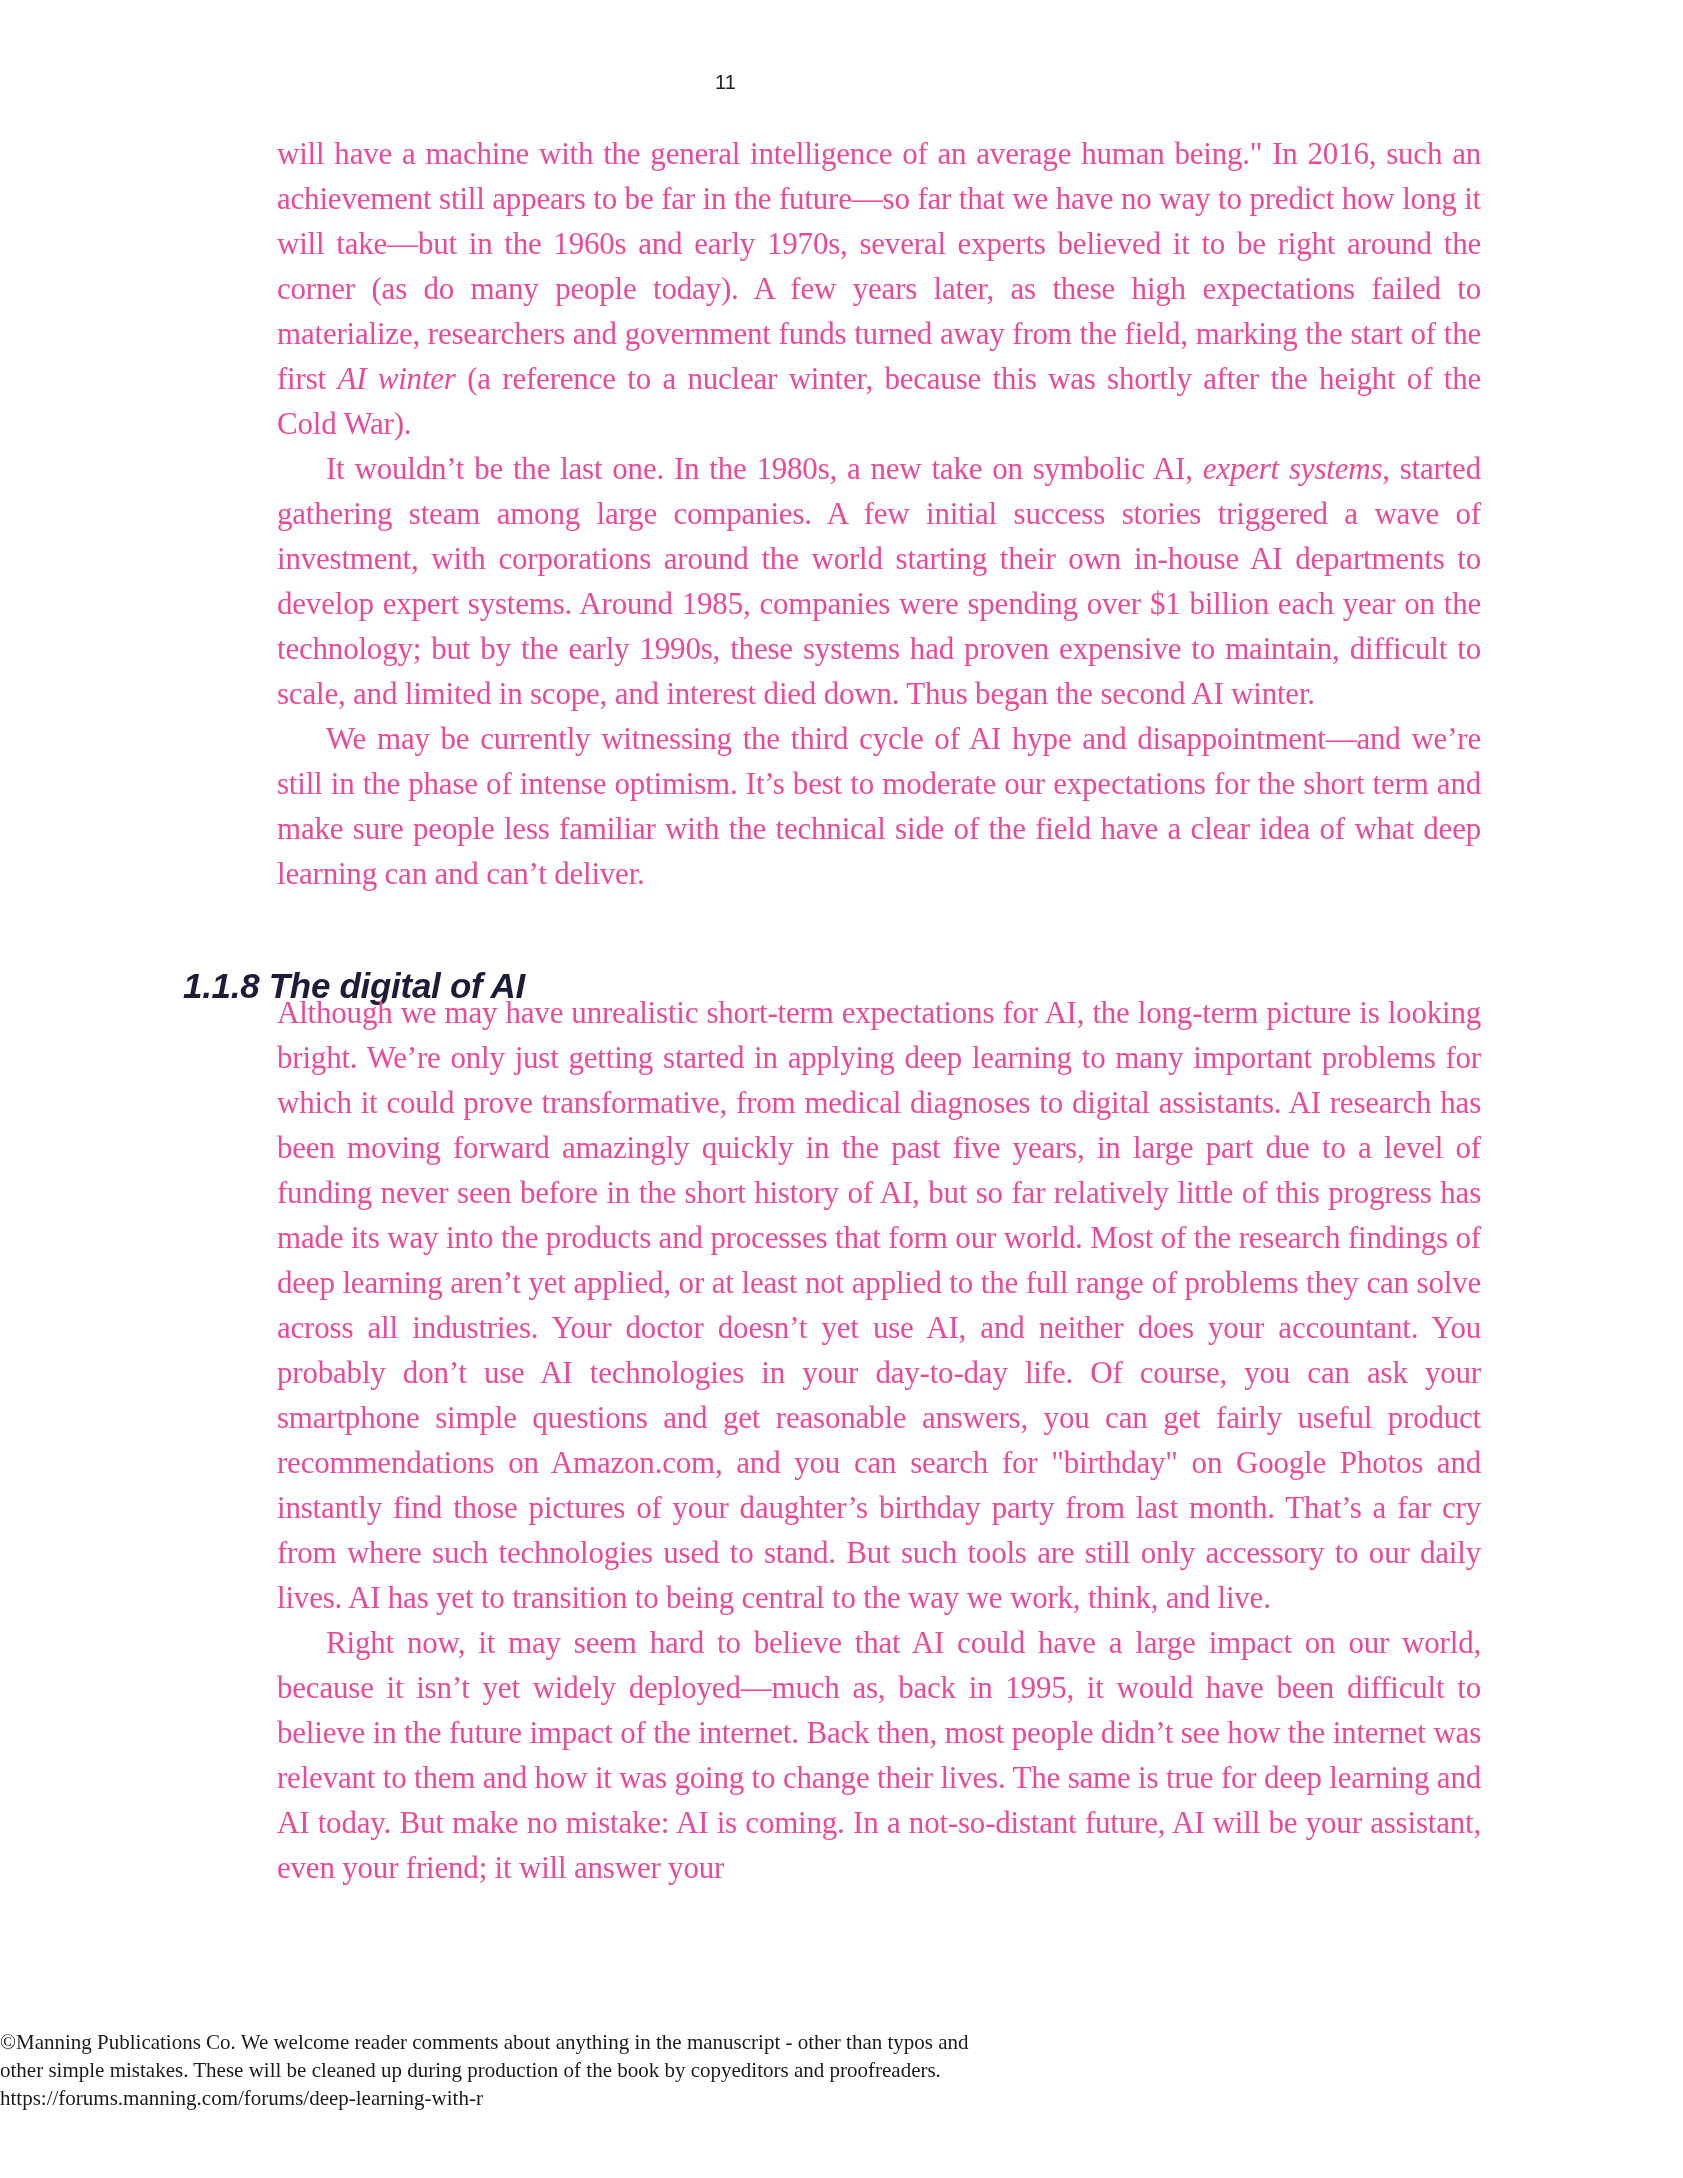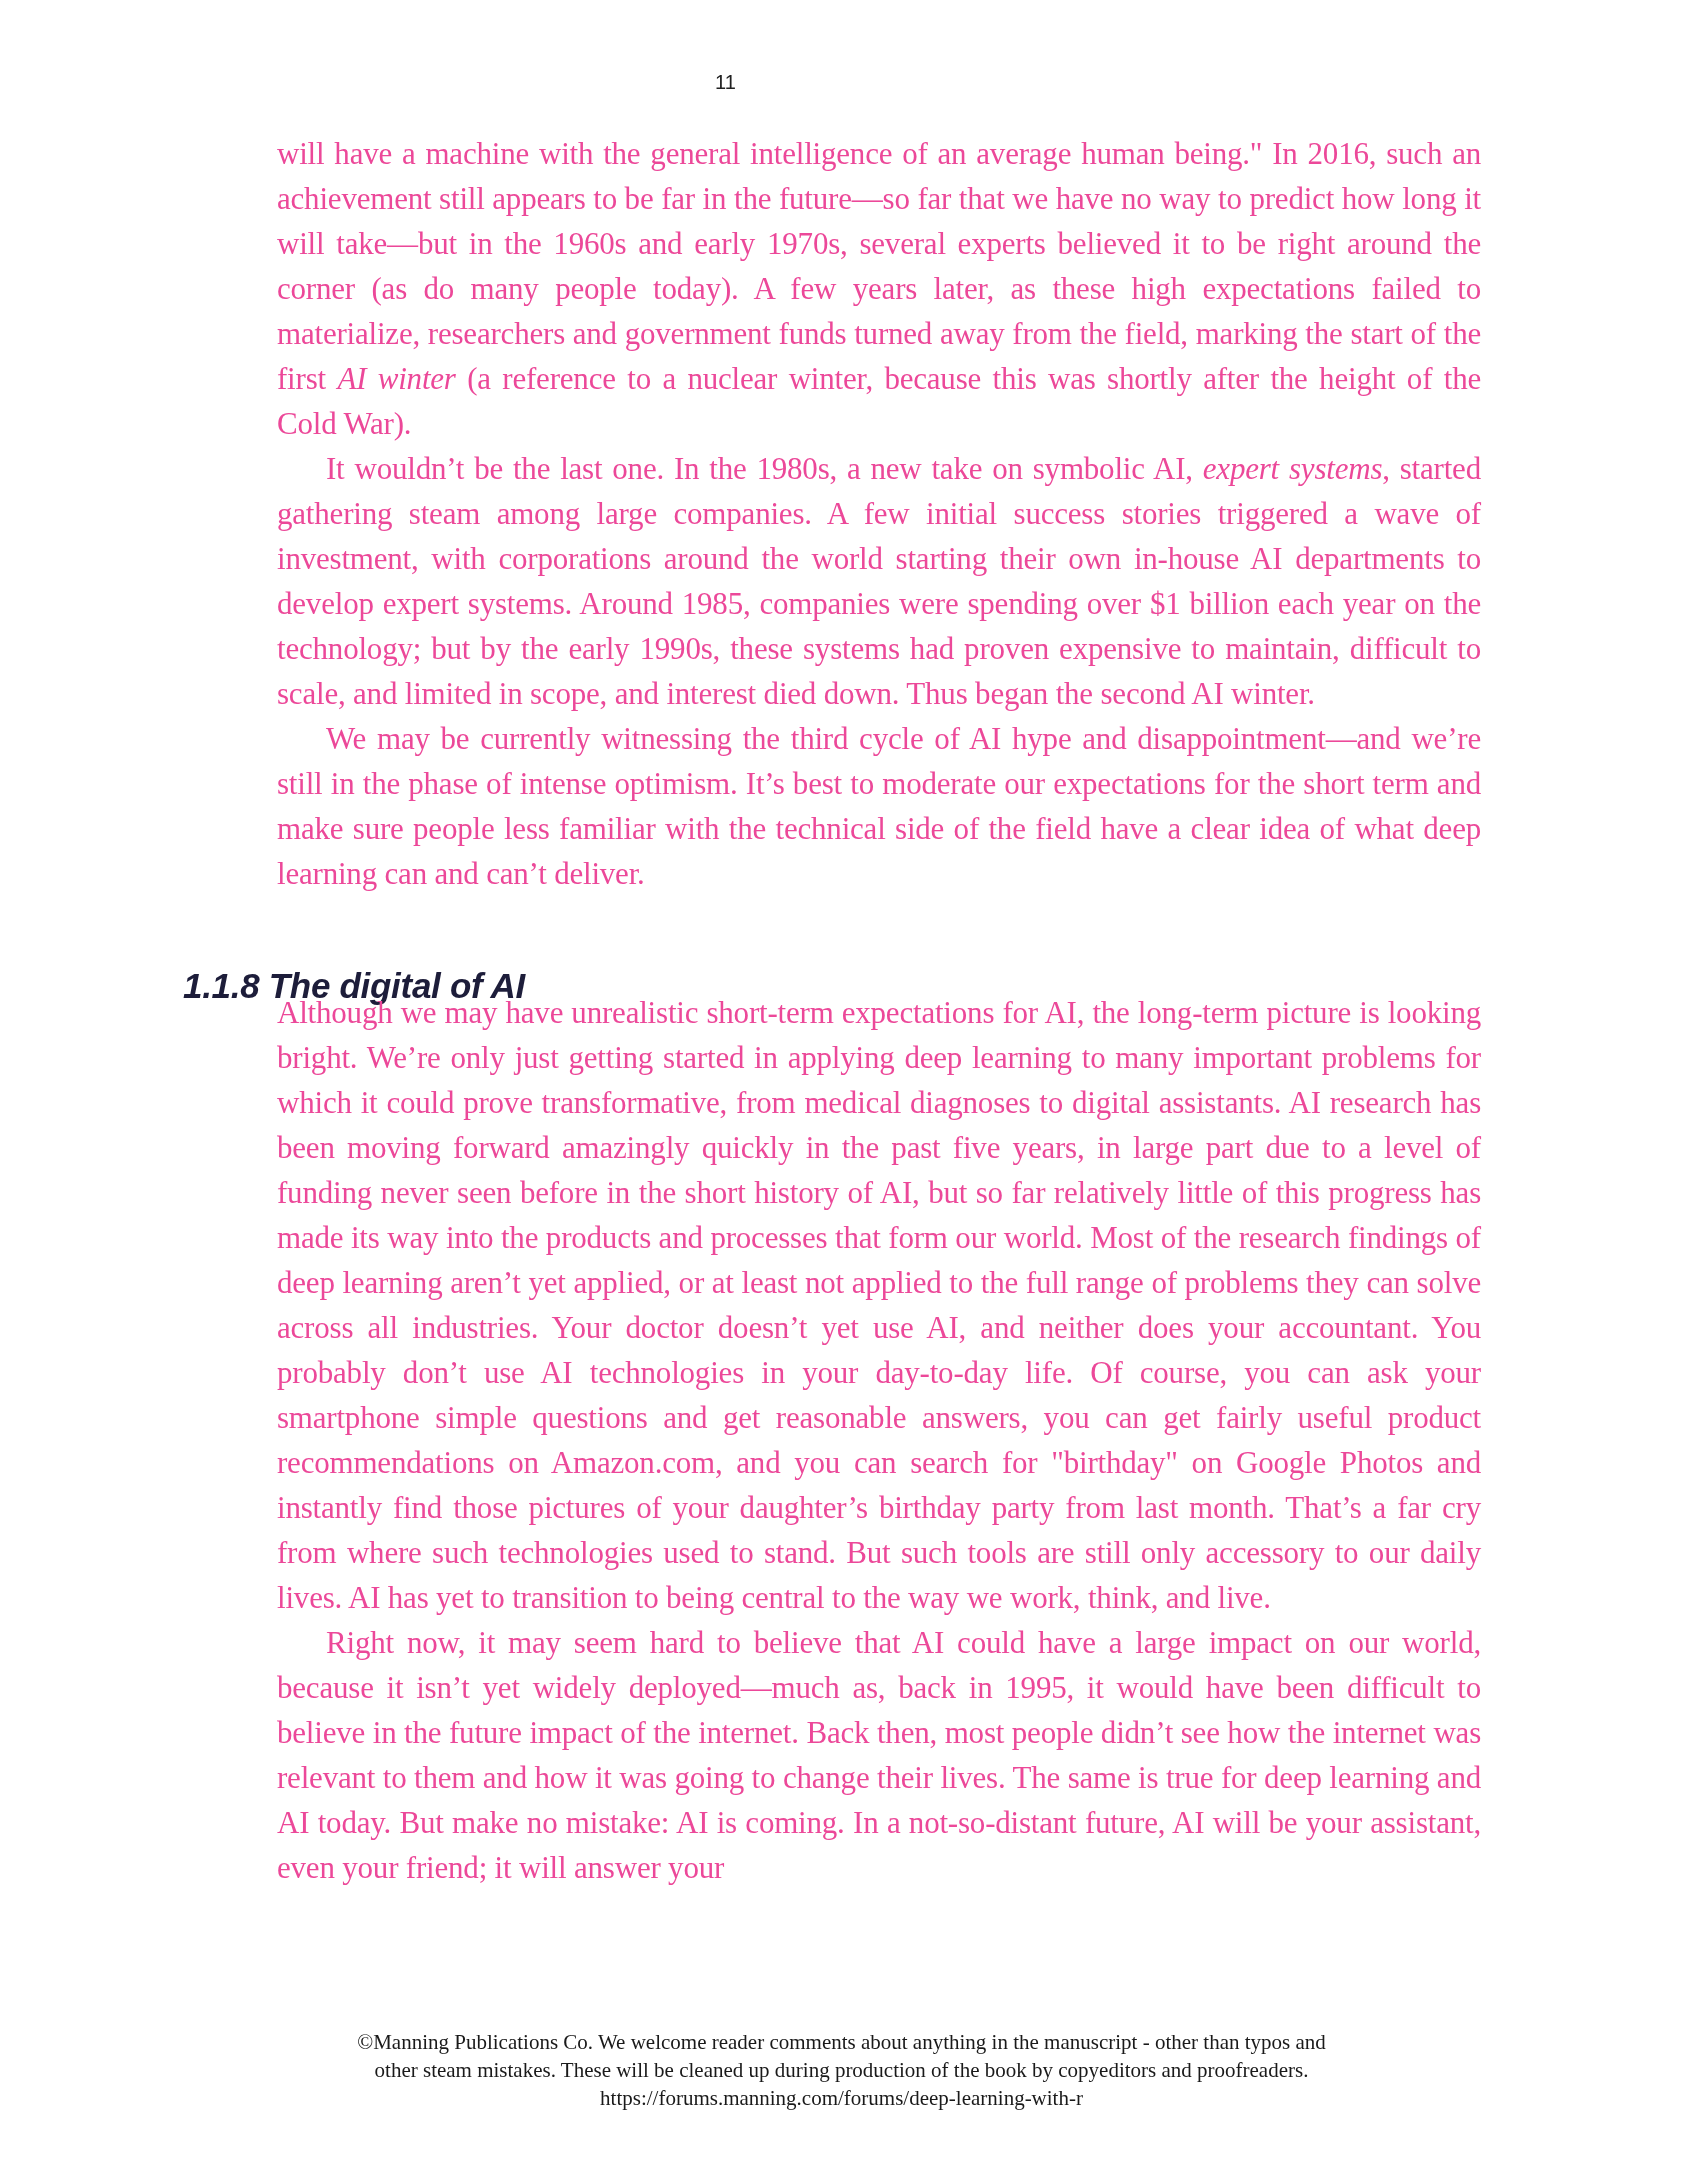--- a/index.html
+++ b/index.html
@@ -17,21 +17,21 @@
   .body-text p { margin: 0; }
   .body-text p.indent { text-indent: 49px; }
   #block1 { top: 131px; }
   #block2 { top: 990px; }
   .section-heading {
     position: absolute; left: 183px; top: 966px;
     font-family: "Liberation Sans", sans-serif; font-weight: bold; font-style: italic;
     font-size: 35px; color: #1d1d3a; letter-spacing: -0.3px; margin: 0;
   }
   .footer {
-    position: absolute; left: 0; width: 1683px; top: 2028px; text-align: center;
+    position: absolute; left: 0; width: 1683px; top: 2028px; 
     font-family: "Liberation Serif", serif; font-size: 21px; line-height: 28px; color: #1a1a1a;
   }
   .footer div { margin: 0; }
   em { font-style: italic; }
 </style>
 </head>
 <body>
 
 <div class="page-number">11</div>
 
@@ -43,16 +43,16 @@
 
 <h3 class="section-heading">1.1.8 The digital of AI</h3>
 
 <div class="body-text" id="block2">
     <p><span>Although we may have unrealistic short-term expectations for AI, the long-term picture is looking bright. We’re only just getting started in applying deep learning to many important problems for which it could prove transformative, from medical diagnoses to digital assistants. AI research has been moving forward amazingly quickly in the past five years, in large part due to a level of funding never seen before in the short history of AI, but so far relatively little of this progress has made its way into the products and processes that form our world. Most of the research findings of deep learning aren’t yet applied, or at least not applied to the full range of problems they can solve across all industries. Your doctor doesn’t yet use AI, and neither does your accountant. You probably don’t use AI technologies in your day-to-day life. Of course, you can ask your smartphone simple questions and get reasonable answers, you can get fairly useful product recommendations on Amazon.com, and you can search for "birthday" on Google Photos and instantly find those pictures of your daughter’s birthday party from last month. That’s a far cry from where such technologies used to stand. But such tools are still only accessory to our daily lives. AI has yet to transition to being central to the way we work, think, and live.</span></p>
     <p class="indent"><span>Right now, it may seem hard to believe that AI could have a large impact on our world, because it isn’t yet widely deployed—much as, back in 1995, it would have been difficult to believe in the future impact of the internet. Back then, most people didn’t see how the internet was relevant to them and how it was going to change their lives. The same is true for deep learning and AI today. But make no mistake: AI is coming. In a not-so-distant future, AI will be your assistant, even your friend; it will answer your</span></p>
   </div>
 
 <div class="footer">
   <div>©Manning Publications Co. We welcome reader comments about anything in the manuscript - other than typos and</div>
-  <div>other steam mistakes. These will be cleaned up during production of the book by copyeditors and proofreaders.</div>
+  <div>other simple mistakes. These will be cleaned up during production of the book by copyeditors and proofreaders.</div>
   <div>https://forums.manning.com/forums/deep-learning-with-r</div>
 </div>
 
 
 </body></html>

